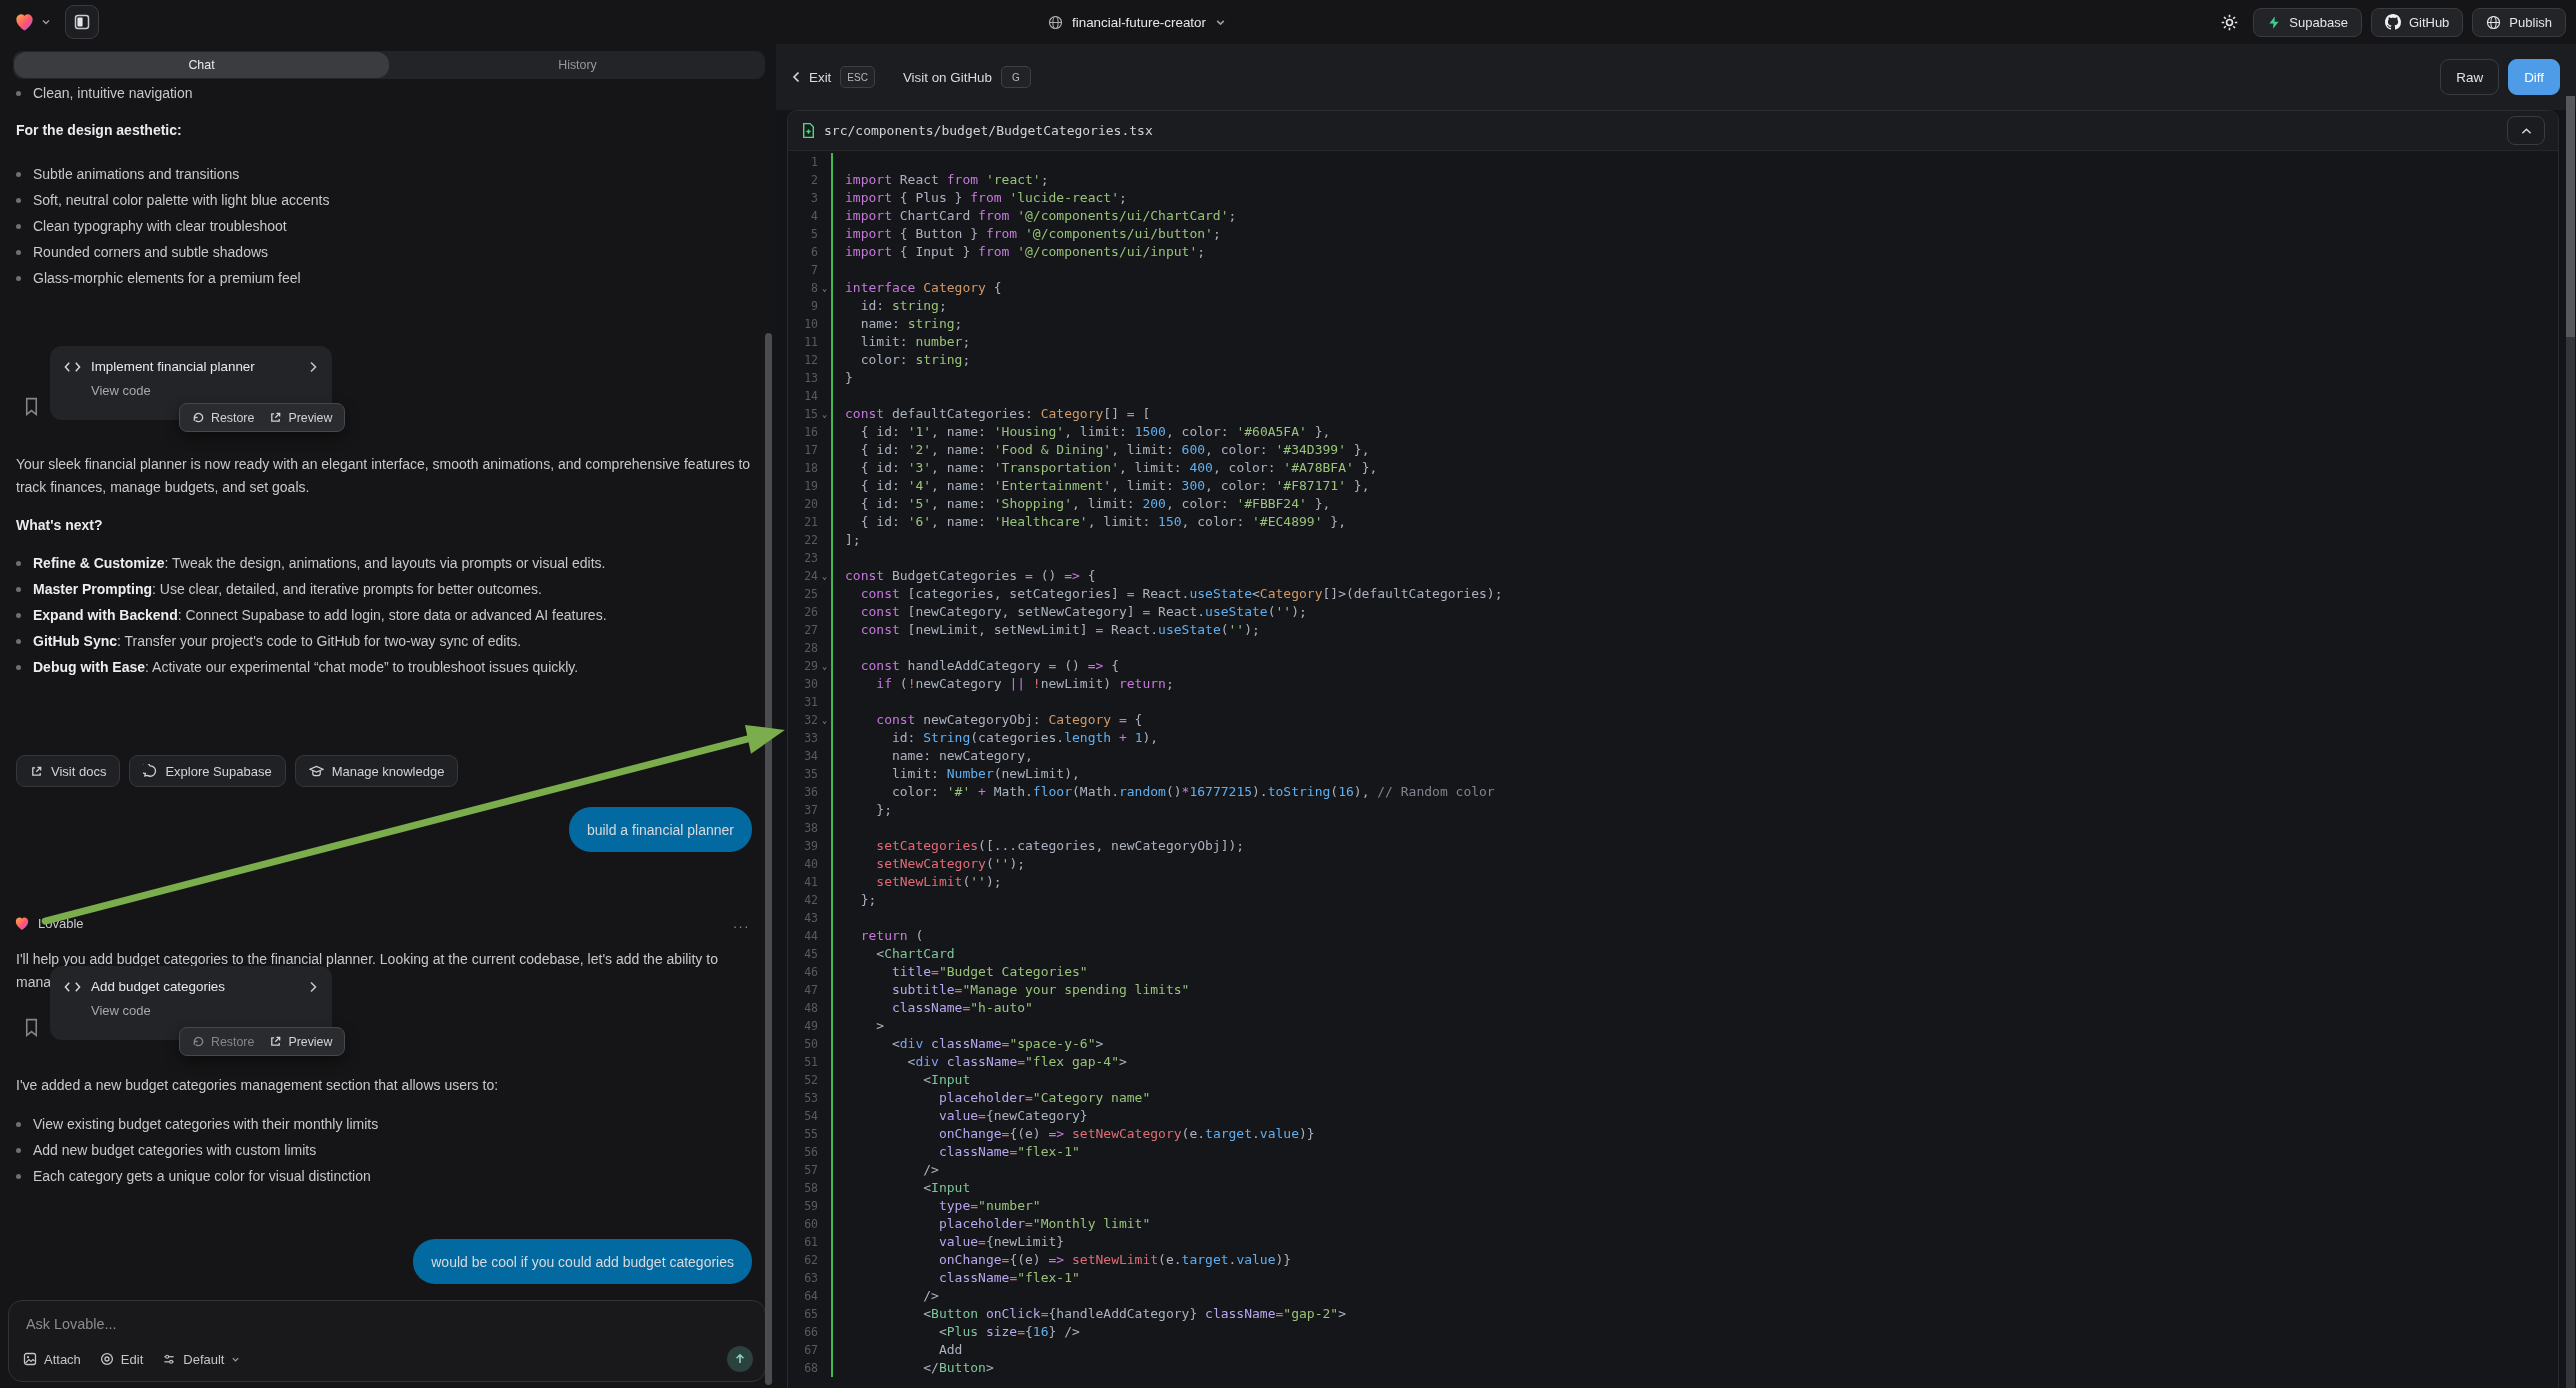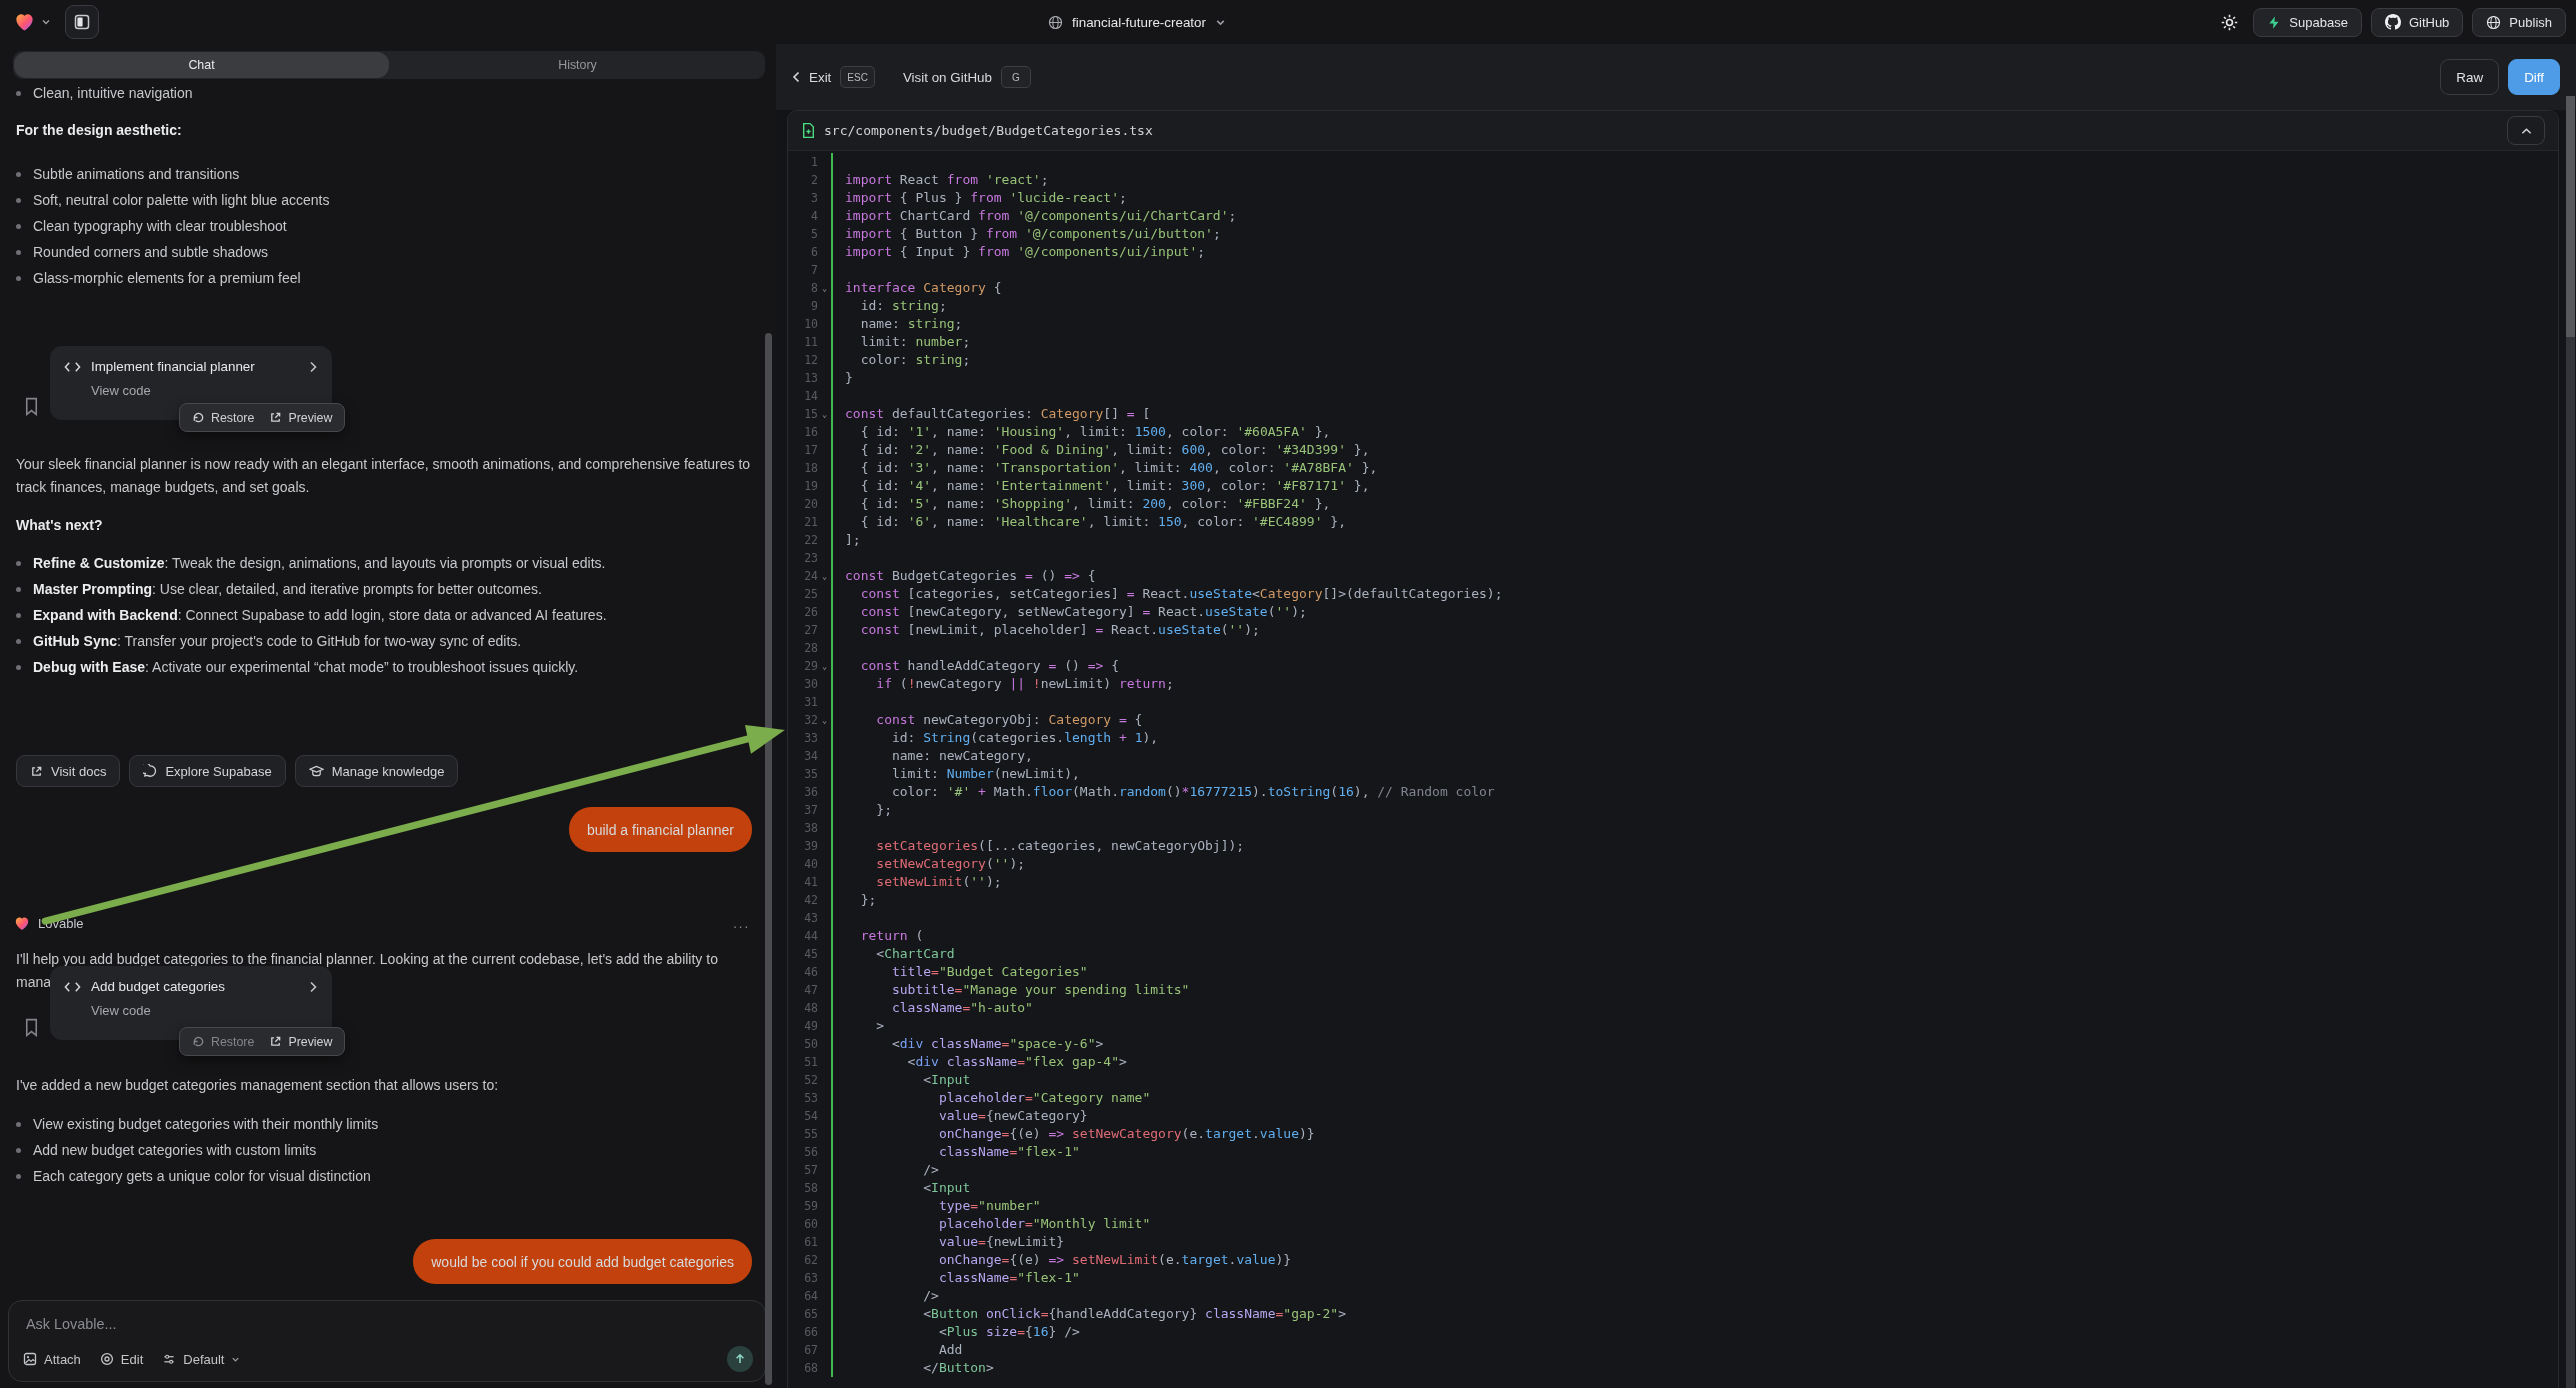--- a/index.html
+++ b/index.html
@@ -27,21 +27,21 @@
   .snippet-card{position:absolute;left:50px;width:282px;height:74px;background:#232428;border-radius:12px;padding:13px 14px;box-sizing:border-box;cursor:pointer;}
   .sc-title{display:flex;align-items:center;gap:10px;font-size:13.4px;color:#E7E8EA;}
   .sc-title .grow{flex:1;}
   .sc-link{margin-left:27px;margin-top:9px;font-size:13px;color:#A6A8AD;cursor:pointer;}
   .bookmark{position:absolute;left:24px;color:#83858A;}
   .restore-bar{position:absolute;left:179px;height:27px;background:#2A2B2F;border:1px solid #47484D;border-radius:8px;display:flex;align-items:center;gap:15px;padding:0 12px;font-size:12.4px;color:#D0D1D4;box-shadow:0 5px 14px rgba(0,0,0,.45);z-index:6;}
   .restore-bar .item{display:flex;align-items:center;gap:6px;cursor:pointer;}
   .restore-bar .dim{color:#84868B;}
   .act-row{position:absolute;left:16px;display:flex;gap:9px;}
   .act-btn{height:32px;padding:0 13px;background:#202125;border:1px solid #36373C;border-radius:9px;display:flex;align-items:center;gap:8px;font-size:13px;color:#D3D4D7;cursor:pointer;}
-  .bubble{position:absolute;right:24px;background:#c2410c;border-radius:22px;height:45px;display:flex;align-items:center;padding:0 18px;font-size:14px;color:#D8D9DC;}
+  .bubble{position:absolute;right:24px;background:#0369a1;border-radius:22px;height:45px;display:flex;align-items:center;padding:0 18px;font-size:14px;color:#D8D9DC;}
   .lov-row{position:absolute;left:14px;right:26px;display:flex;align-items:center;gap:8px;font-size:13px;color:#C9CACE;}
   .lov-row .dots{margin-left:auto;color:#8E9094;letter-spacing:2px;font-size:13px;cursor:pointer;}
   .ask{position:absolute;left:8px;right:10px;top:1256px;height:82px;background:#19191C;border:1px solid #313237;border-radius:14px;box-sizing:border-box;}
   .ask-ph{position:absolute;left:17px;top:15px;font-size:14.4px;color:#8A8C91;}
   .ask-row{position:absolute;left:14px;right:12px;bottom:9px;display:flex;align-items:center;gap:19px;font-size:13px;color:#C4C5C8;}
   .ask-item{display:flex;align-items:center;gap:7px;cursor:pointer;}
   .send-btn{margin-left:auto;width:26px;height:26px;border-radius:50%;background:#2B413D;display:flex;align-items:center;justify-content:center;cursor:pointer;}
   .chat-sb{position:absolute;right:4px;top:289px;width:7px;height:1052px;background:#55565B;border-radius:4px;opacity:.85;z-index:8;}
   
   .codep{position:absolute;top:44px;left:776px;right:0;bottom:0;background:#131417;z-index:1;}
@@ -513,21 +513,21 @@
             <span class="lc"><span class="tk-p">  </span><span class="tk-k">const</span><span class="tk-p"> [categories, setCategories] </span><span class="tk-k">=</span><span class="tk-p"> React.</span><span class="tk-n">useState</span><span class="tk-p">&lt;</span><span class="tk-t">Category</span><span class="tk-p">[]&gt;(defaultCategories);</span></span>
           </div>
           <div class="cl">
             <span class="gut">26</span>
             <span class="fold"></span>
             <span class="lc"><span class="tk-p">  </span><span class="tk-k">const</span><span class="tk-p"> [newCategory, setNewCategory] </span><span class="tk-k">=</span><span class="tk-p"> React.</span><span class="tk-n">useState</span><span class="tk-p">(</span><span class="tk-s">''</span><span class="tk-p">);</span></span>
           </div>
           <div class="cl">
             <span class="gut">27</span>
             <span class="fold"></span>
-            <span class="lc"><span class="tk-p">  </span><span class="tk-k">const</span><span class="tk-p"> [newLimit, placeholder] </span><span class="tk-k">=</span><span class="tk-p"> React.</span><span class="tk-n">useState</span><span class="tk-p">(</span><span class="tk-s">''</span><span class="tk-p">);</span></span>
+            <span class="lc"><span class="tk-p">  </span><span class="tk-k">const</span><span class="tk-p"> [newLimit, setNewLimit] </span><span class="tk-k">=</span><span class="tk-p"> React.</span><span class="tk-n">useState</span><span class="tk-p">(</span><span class="tk-s">''</span><span class="tk-p">);</span></span>
           </div>
           <div class="cl">
             <span class="gut">28</span>
             <span class="fold"></span>
             <span class="lc"></span>
           </div>
           <div class="cl">
             <span class="gut">29</span>
             <span class="fold">⌄</span>
             <span class="lc"><span class="tk-p">  </span><span class="tk-k">const</span><span class="tk-p"> handleAddCategory </span><span class="tk-k">=</span><span class="tk-p"> () </span><span class="tk-k">=&gt;</span><span class="tk-p"> {</span></span>

